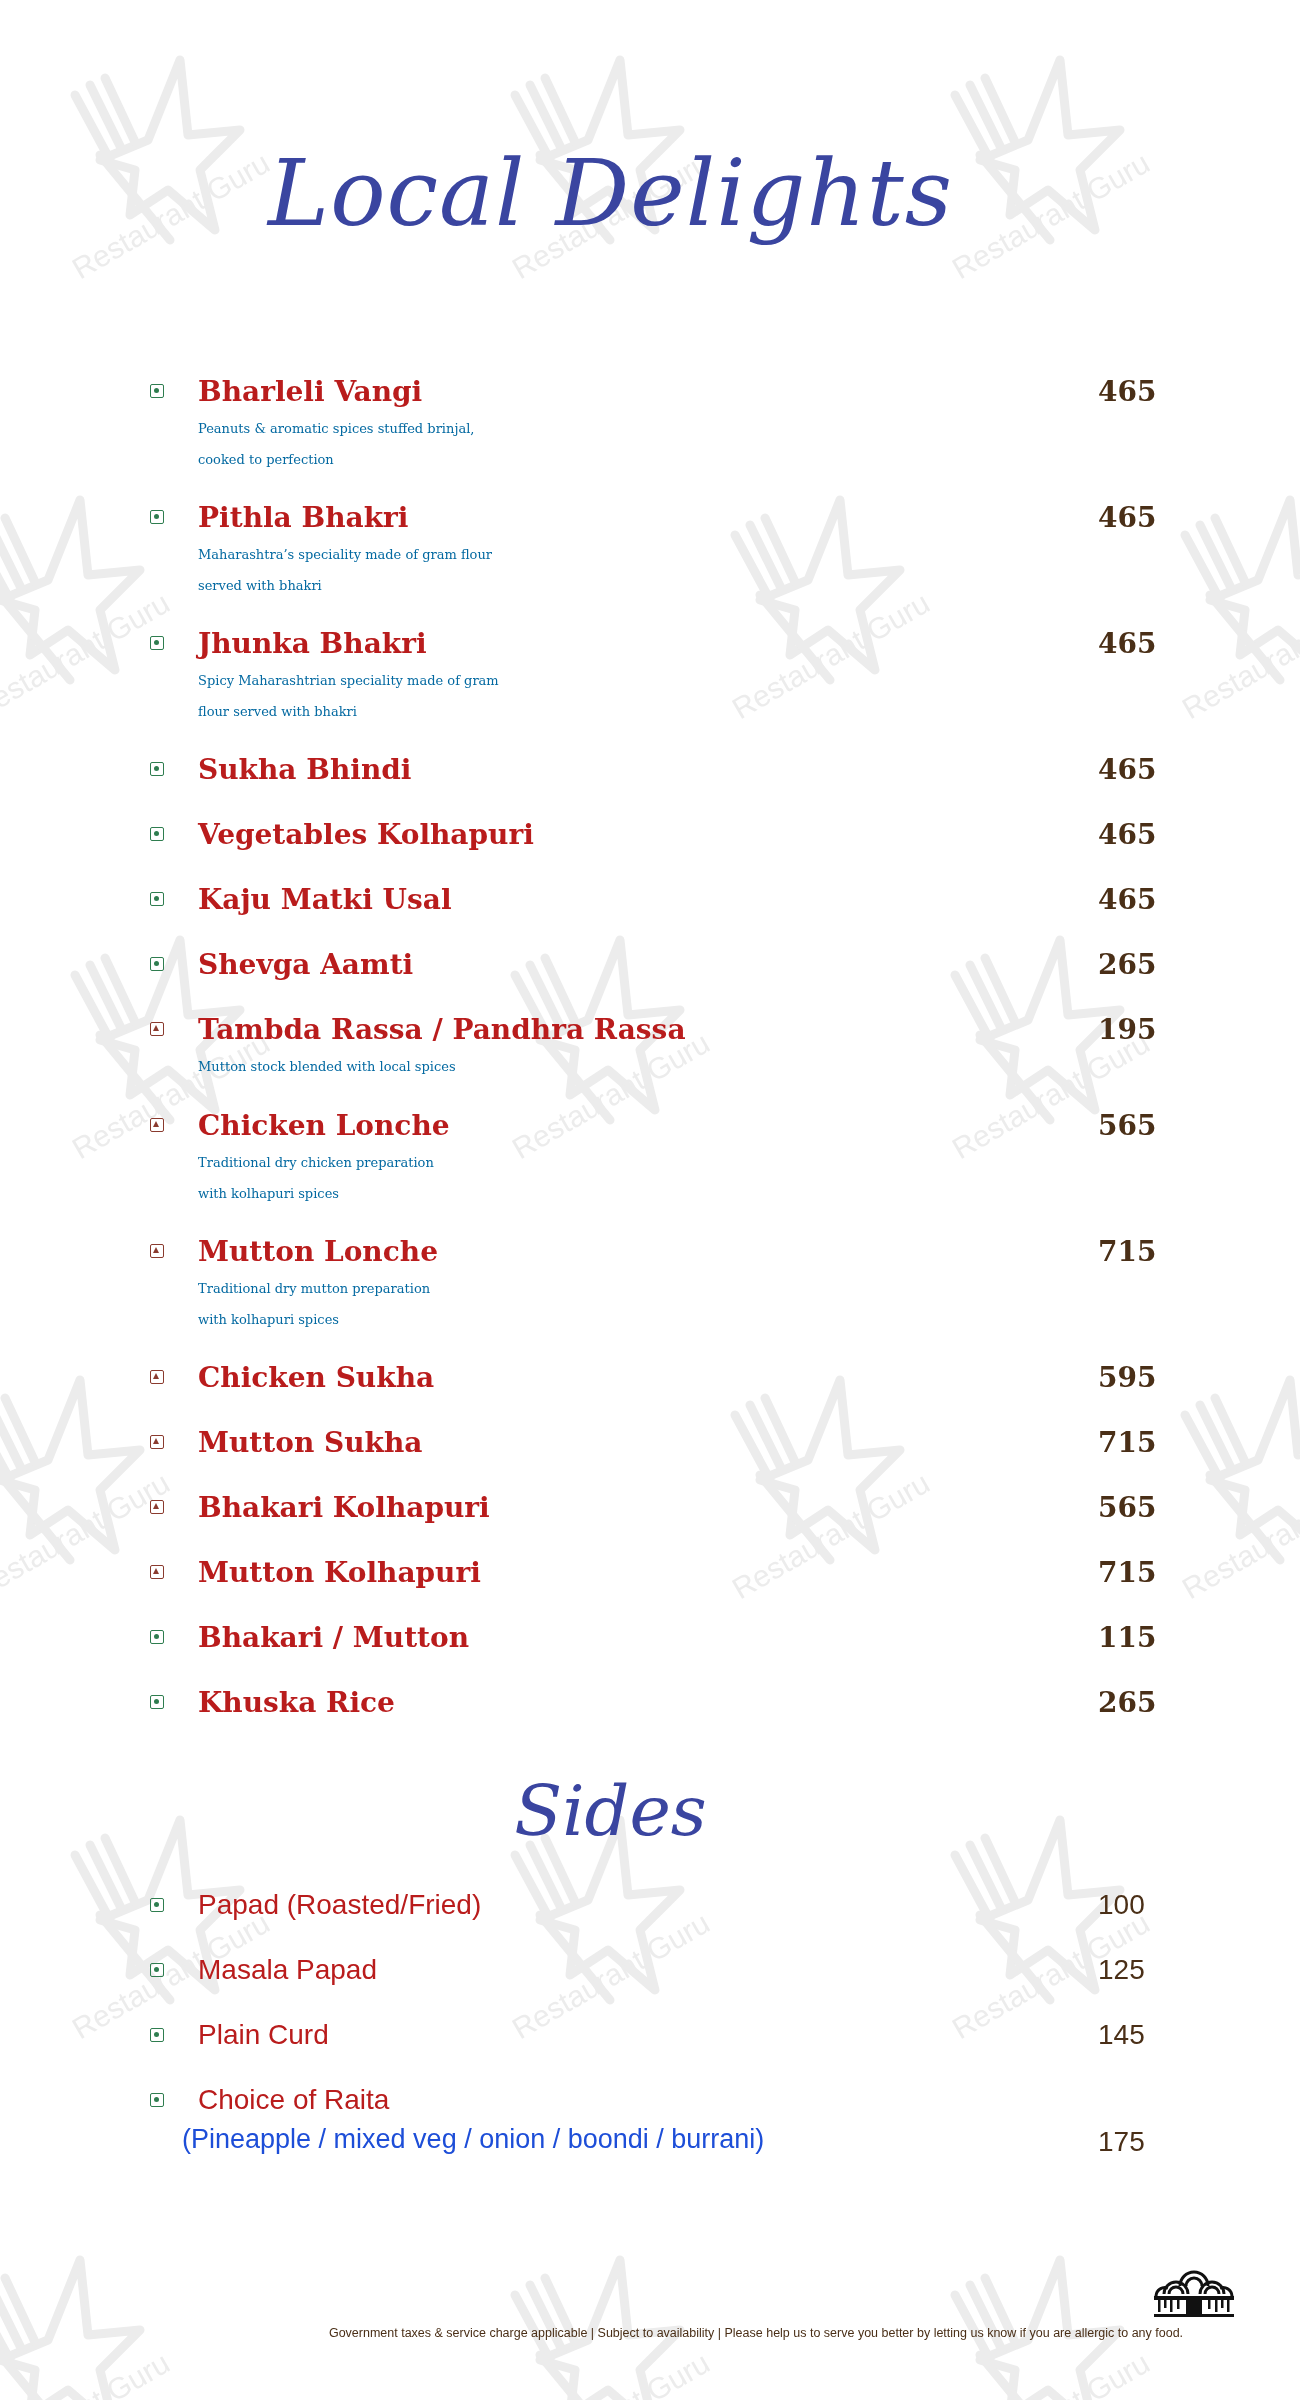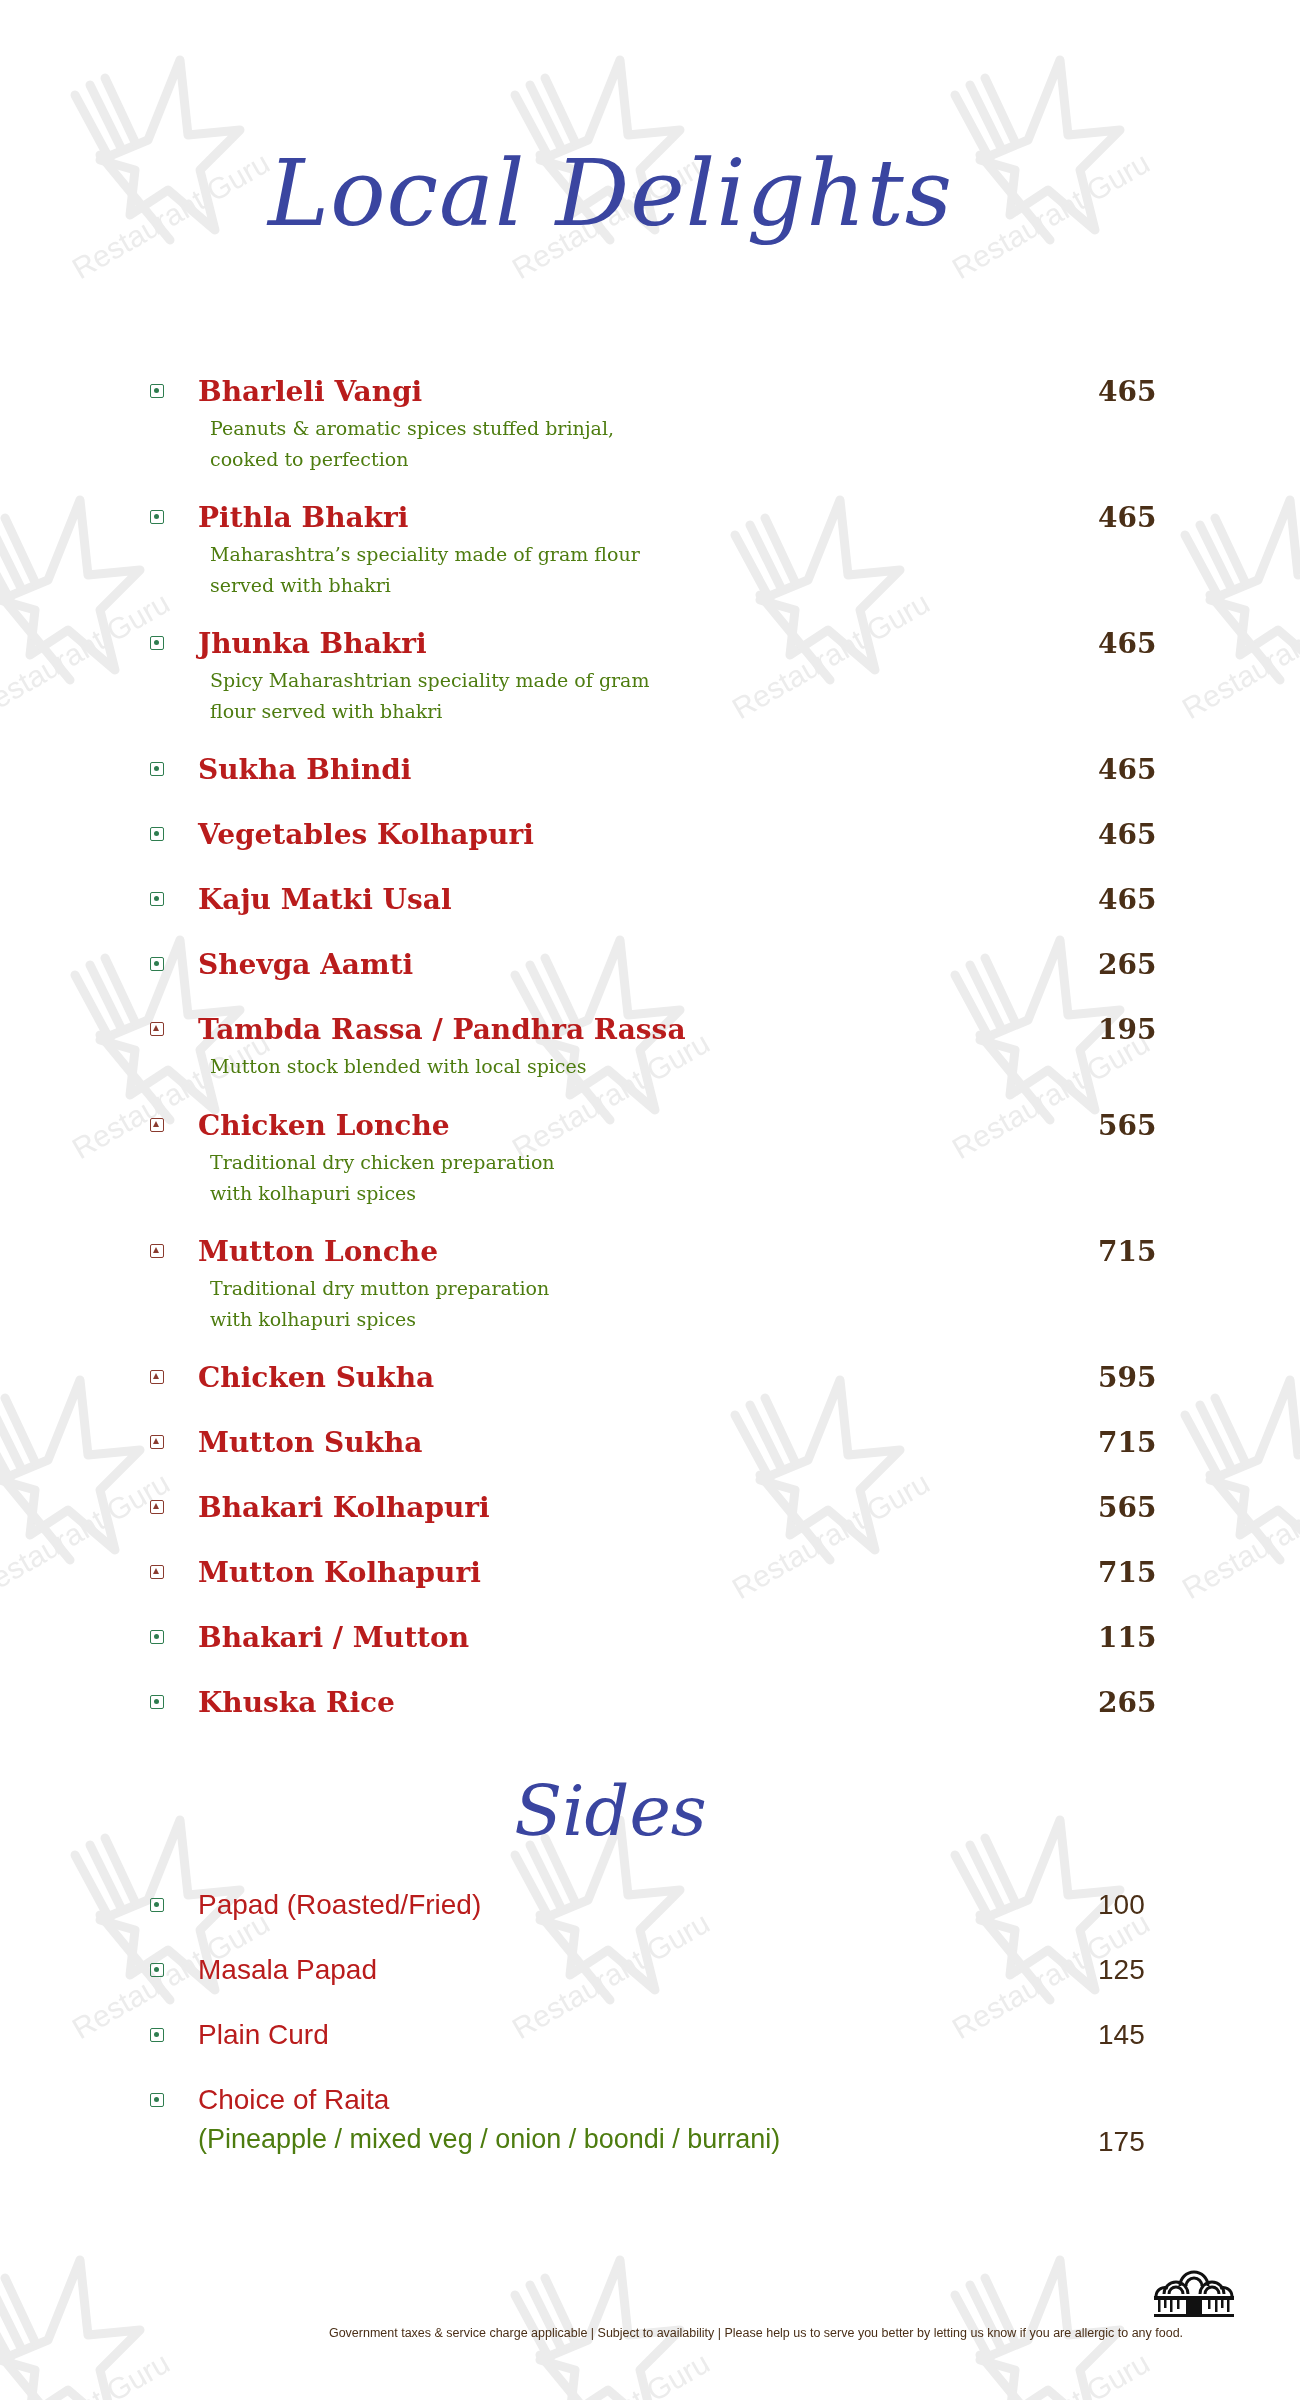--- a/index.html
+++ b/index.html
@@ -11,26 +11,26 @@
   .title.main { top:140px; font-size:92px; letter-spacing:1px; }
   .hours { position:absolute; top:268px; left:0; width:1300px; text-align:center; color:#3a45a0; font-family:"Liberation Sans", sans-serif; font-size:29px; }
   .title.sides { top:1770px; font-size:70px;font-style:italic; }
   .item { position:absolute; left:148px; width:1020px; }
   .mark { position:absolute; left:2px; top:9px; width:14px; height:14px; border:1.5px solid; border-radius:2px; box-sizing:border-box; }
   .mark.veg { border-color:#2e7d4f; }
   .mark.veg::after { content:""; position:absolute; left:3px; top:3px; width:5px; height:5px; border-radius:50%; background:#2e7d4f; }
   .mark.nonveg { border-color:#8a3a2e; }
   .mark.nonveg::after { content:""; position:absolute; left:2px; top:2px; width:0; height:0; border-left:3.5px solid transparent; border-right:3.5px solid transparent; border-bottom:6px solid #8a3a2e; }
   .name { position:absolute; left:50px; top:0; font-size:28px; font-weight:bold; color:#b91c1c; white-space:nowrap; }
-  .desc { position:absolute; left:50px; top:38px; font-size:19px; line-height:31px; color:#4d7c0f; width:500px;margin-left:12px; }
+  .desc { position:absolute; left:50px; top:38px; font-size:13px; line-height:31px; color:#0369a1; width:500px; }
   .price { position:absolute; left:950px; top:0; font-size:28px; font-weight:bold; color:#4a2f17; }
   .side .name, .side .price, .side .desc2 { font-family:"Liberation Sans", sans-serif; font-weight:normal; }
   .side .name { font-size:28px; }
   .side .price { font-size:28px; }
-  .desc2 { position:absolute; left:50px; top:40px; font-size:27px; color:#4d7c0f; white-space:nowrap; }
+  .desc2 { position:absolute; left:34px; top:40px; font-size:27px; color:#1d4ed8; white-space:nowrap; }
   .footer-logo { position:absolute; left:1150px; top:2260px; width:88px; height:60px; }
   .footer-text { position:absolute; left:276px; top:2326px; width:960px; text-align:center; font-family:"Liberation Sans", sans-serif; font-size:12.5px; color:#4a2f17; white-space:nowrap; }
 </style>
 </head>
 <body>
 
 <div class="page">
 
   <div id="wm-layer">
       <div class="wm" style="left: 40px; top: 40px;"><svg viewBox="0 0 260 240">

